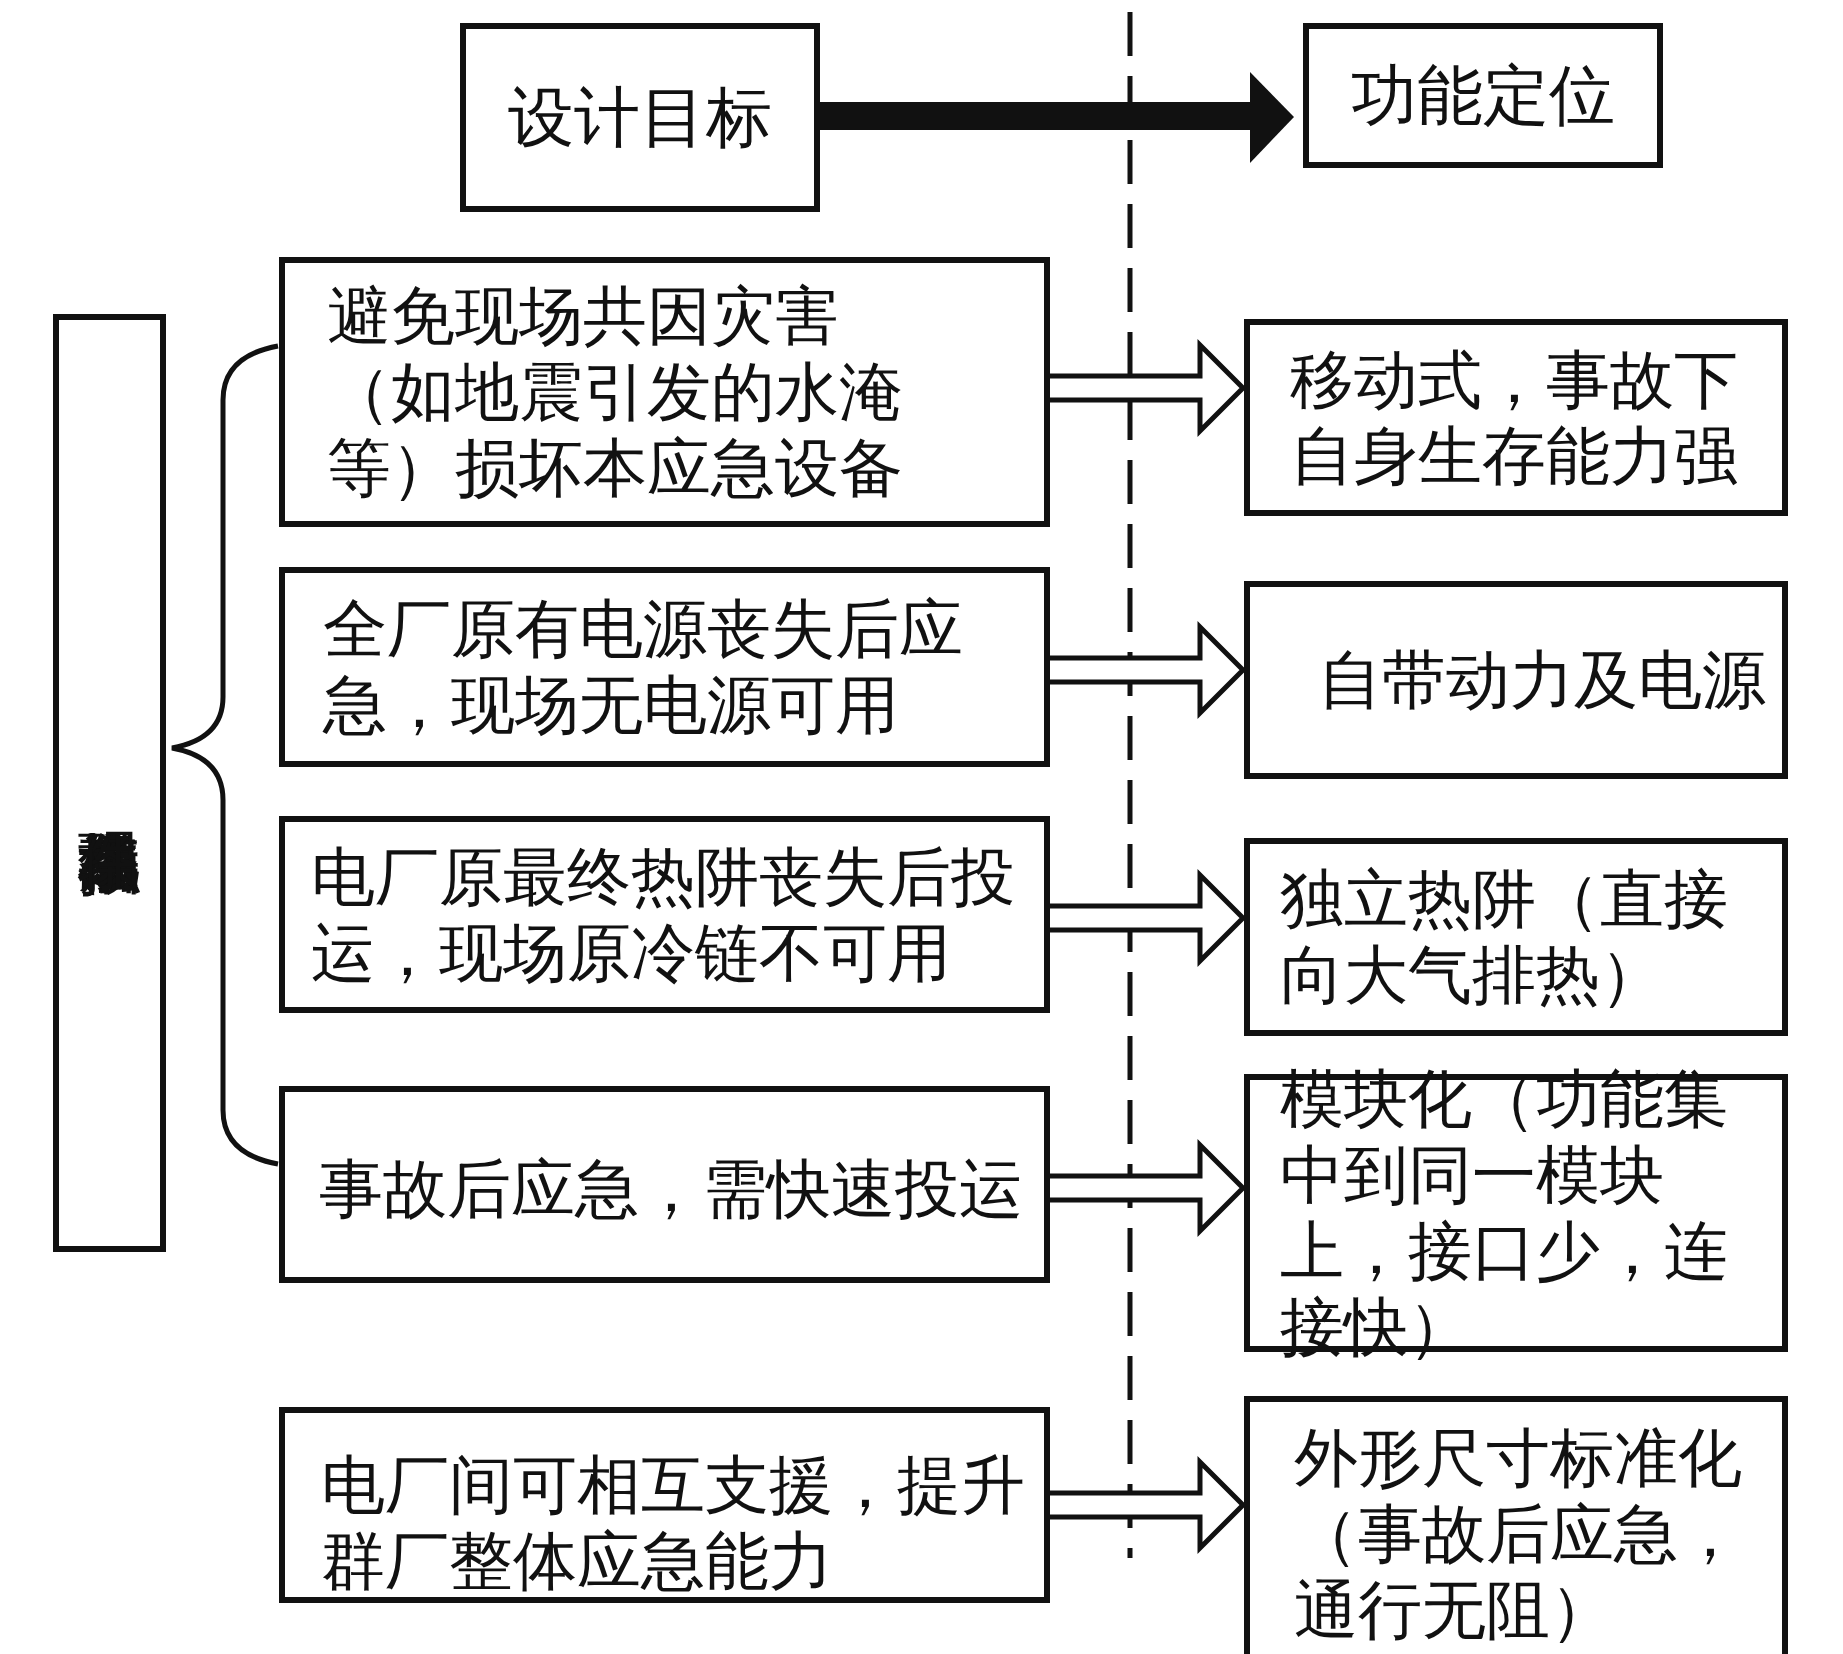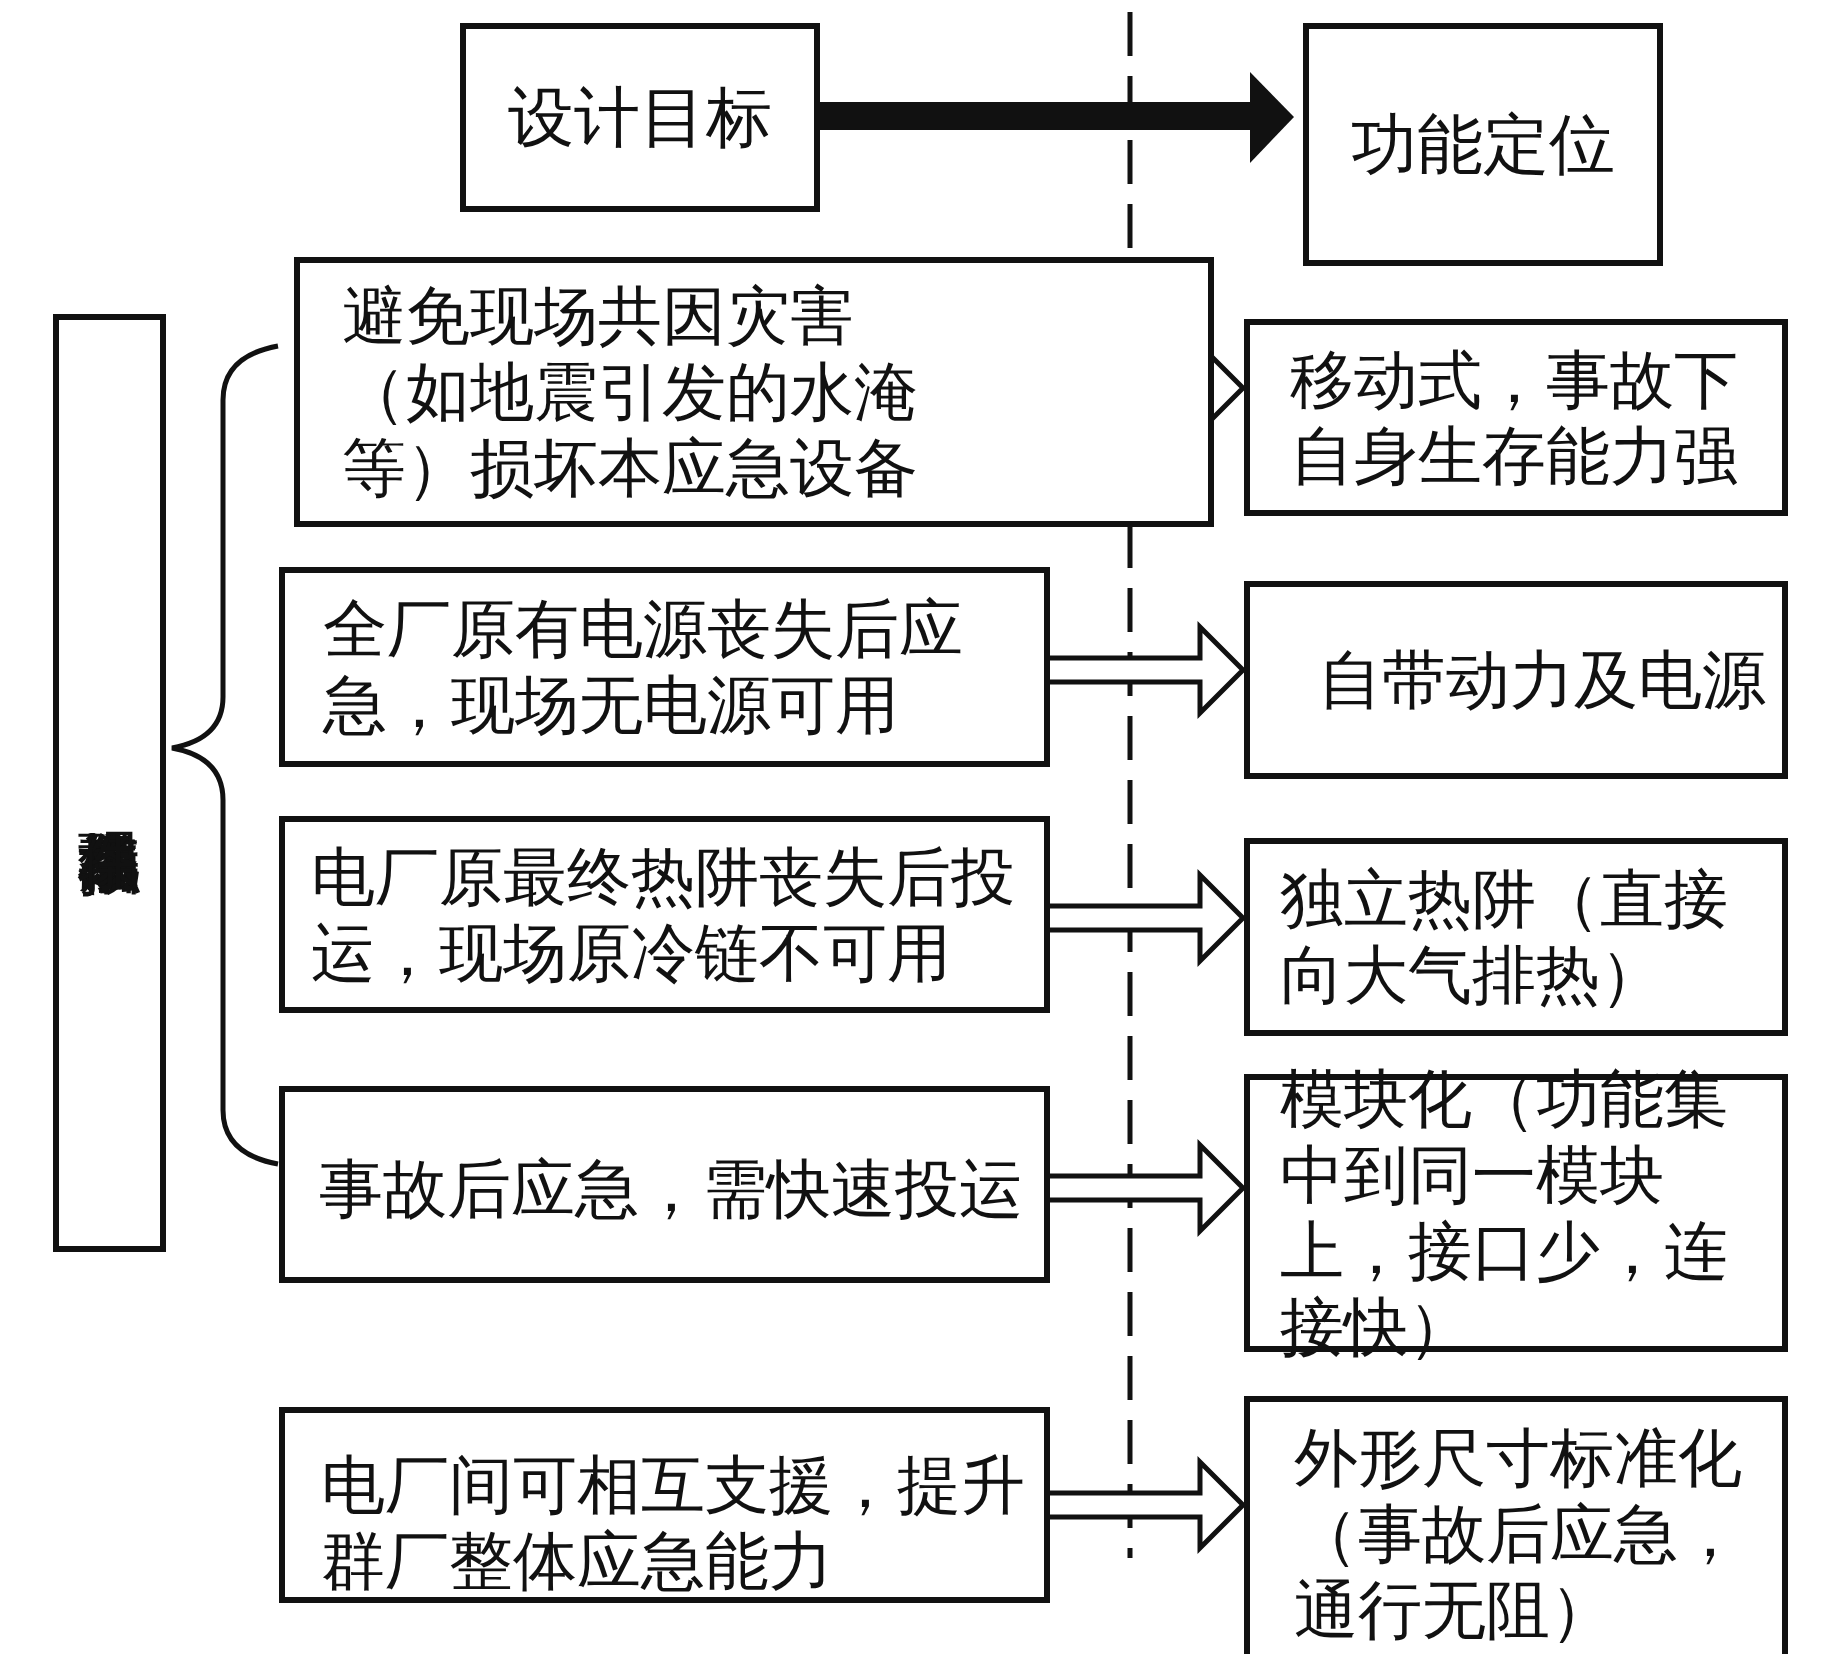--- a/index.html
+++ b/index.html
@@ -35,29 +35,29 @@
       <path d="M1050,658 L1200,658 L1200,627 L1243,670 L1200,713 L1200,682 L1050,682" fill="#ffffff" stroke="#111111" stroke-width="5" stroke-linejoin="miter"></path>
       <path d="M1050,906 L1200,906 L1200,875 L1243,918 L1200,961 L1200,930 L1050,930" fill="#ffffff" stroke="#111111" stroke-width="5" stroke-linejoin="miter"></path>
       <path d="M1050,1176 L1200,1176 L1200,1145 L1243,1188 L1200,1231 L1200,1200 L1050,1200" fill="#ffffff" stroke="#111111" stroke-width="5" stroke-linejoin="miter"></path>
       <path d="M1050,1493 L1200,1493 L1200,1462 L1243,1505 L1200,1548 L1200,1517 L1050,1517" fill="#ffffff" stroke="#111111" stroke-width="5" stroke-linejoin="miter"></path>
     </g>
 </svg>
 
 <div class="box hdr" style="left:460px;top:23px;width:360px;height:189px;">
   <span class="txt">设计目标</span>
 </div>
-<div class="box hdr" style="left:1303px;top:23px;width:360px;height:243px;">
+<div class="box hdr" style="left:1303px;top:23px;width:360px;height:145px;">
   <span class="txt">功能定位</span>
 </div>
 
 <div class="box label-box" style="left:53px;top:314px;width:113px;height:938px;">
   <span class="txt">模拟福岛事故后现场条件</span>
 </div>
 
-<div class="box left-box" style="left:294px;top:257px;width:920px;height:270px;">
+<div class="box left-box" style="left:279px;top:257px;width:771px;height:270px;">
   <span class="txt" style="padding-left:16px;width:620px;">避免现场共因灾害（如地震引发的水淹等）损坏本应急设备</span>
 </div>
 <div class="box left-box" style="left:279px;top:567px;width:771px;height:200px;padding-left:8px;">
   <span class="txt" style="padding-left:30px;width:680px;">全厂原有电源丧失后应急，现场无电源可用</span>
 </div>
 <div class="box left-box" style="left:279px;top:816px;width:771px;height:197px;">
   <span class="txt" style="width:730px;">电厂原最终热阱丧失后投运，现场原冷链不可用</span>
 </div>
 <div class="box left-box" style="left:279px;top:1086px;width:771px;height:197px;">
   <span class="txt" style="padding-left:8px;width:740px;margin-top:8px;">事故后应急，需快速投运</span>

